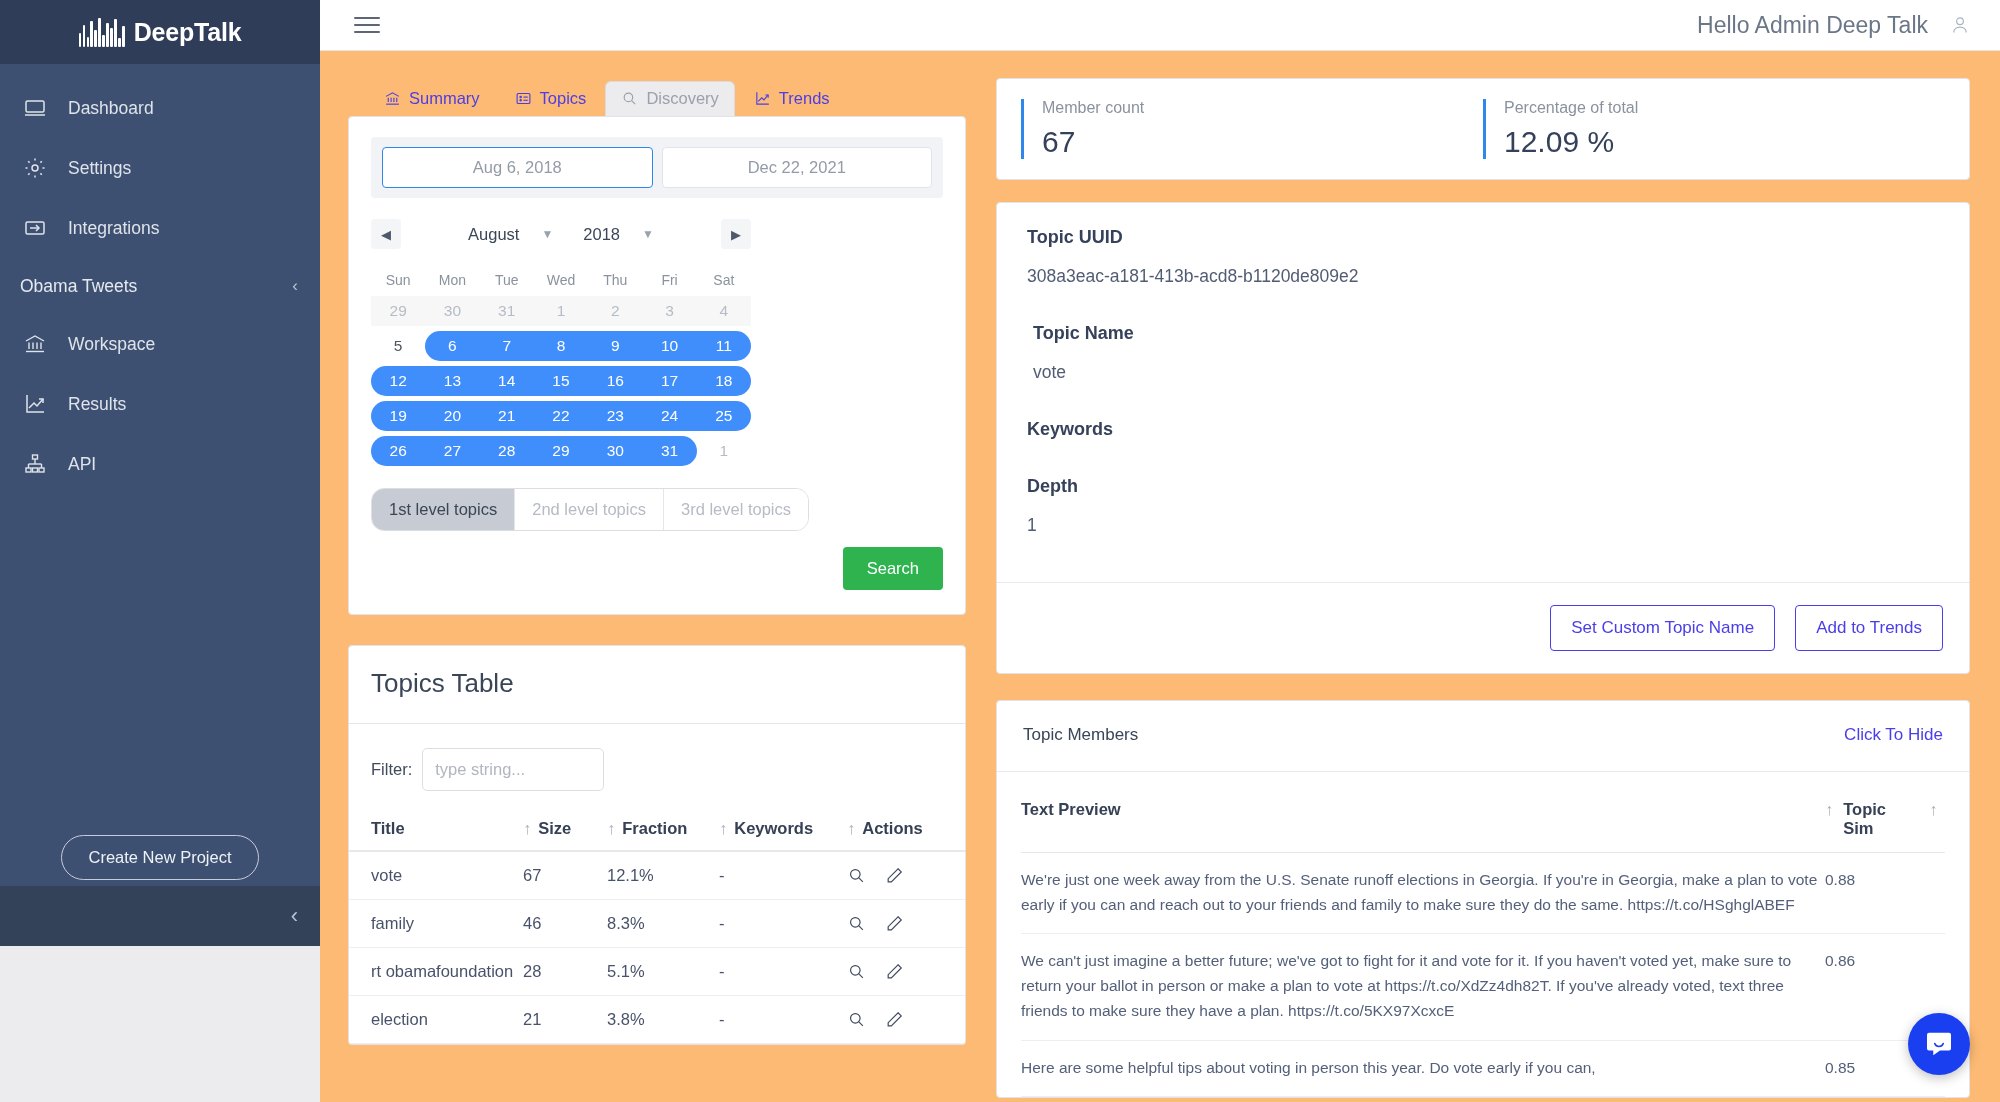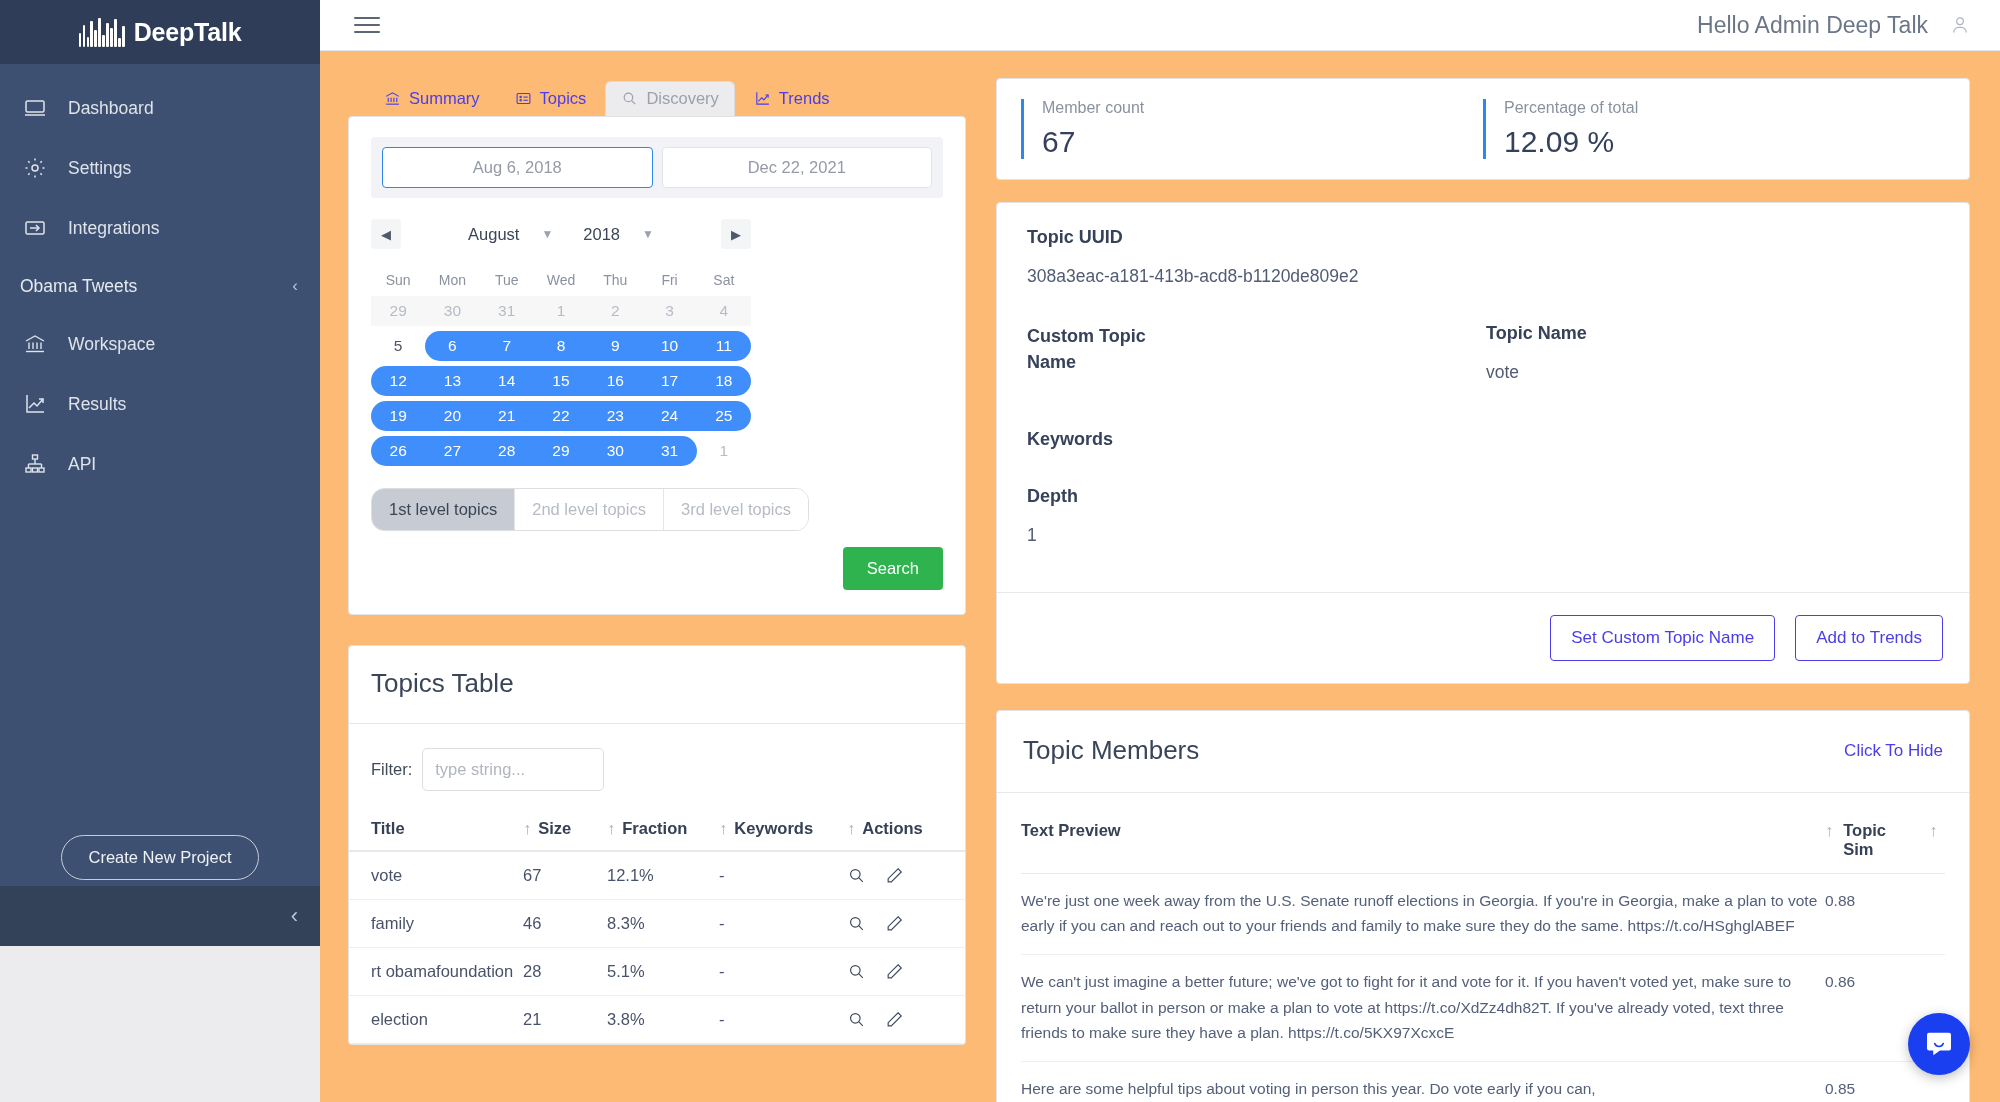--- a/index.html
+++ b/index.html
@@ -214,21 +214,21 @@
     border: 1.5px solid #4b3ee8; color: #4b3ee8; background: #fff;
     border-radius: 4px; padding: 12px 20px; font-size: 17px;
     font-family: inherit; cursor: pointer;
   }
 
   .members-card { margin-top: 26px; }
   .members-head {
     display: flex; align-items: center; justify-content: space-between;
     padding: 24px 26px 26px; border-bottom: 1px solid #e9e9ec;
   }
-  .members-title { font-size: 26px; color: #3a4558; }
+  .members-title { font-size: 17px; color: #3a4558; }
   .hide-link { font-size: 17px; color: #4b3ee8; cursor: pointer; }
   .members-body { padding: 14px 24px 0; }
   table.members { width: 100%; border-collapse: collapse; }
   table.members th {
     font-size: 16.5px; color: #364155; font-weight: bold; text-align: left;
     padding: 14px 0; border-bottom: 1px solid #e7e8eb; vertical-align: top;
   }
   .th-sim { width: 120px; }
   .th-sim-inner { display: flex; align-items: flex-start; gap: 10px; }
   .sa { color: #aab0ba; font-weight: normal; }
@@ -636,24 +636,20 @@
           </div>
         </section>
 
         <section class="card info-card">
           <div class="info-body">
             <div class="block">
               <div class="info-lbl">Topic UUID</div>
               <div class="info-val">308a3eac-a181-413b-acd8-b1120de809e2</div>
             </div>
             <div class="info-grid block">
-              <div class="info-col">
-                <div class="info-lbl lbl-wrap">Custom Topic Name</div>
-                <div class="info-val"></div>
-              </div>
               <div class="info-col right">
                 <div class="info-lbl">Topic Name</div>
                 <div class="info-val">vote</div>
               </div>
             </div>
             <div class="block">
               <div class="info-lbl">Keywords</div>
               <div class="info-val"></div>
             </div>
             <div class="block">

